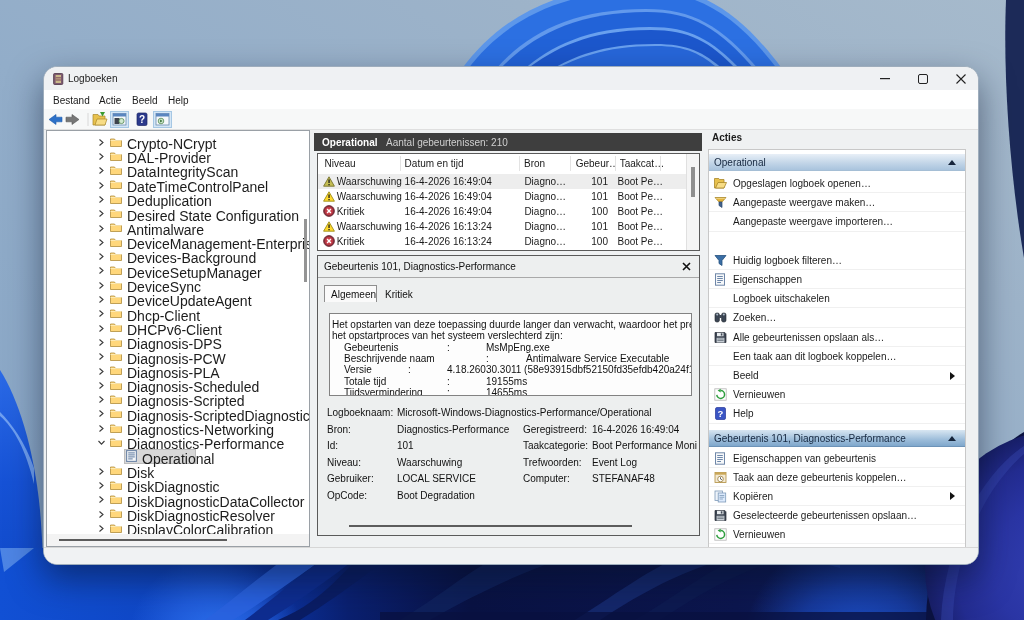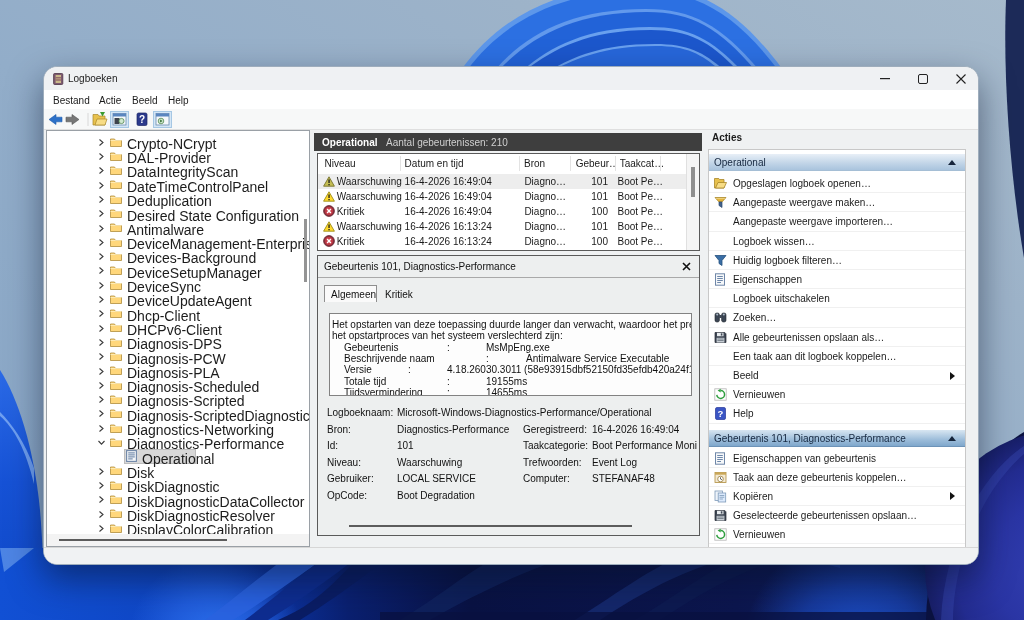--- a/index.html
+++ b/index.html
@@ -632,23 +632,20 @@
 <svg class="ic" viewBox="0 0 13 13">
               <path d="M1,1.5 L12,1.5 L8,6 L5,6 Z" fill="#e3b33c" stroke="#a07f22" stroke-width="0.7"></path>
               <path d="M5,6 L8,6 L8,11.5 L5,9.5 Z" fill="#44618a" stroke="#2d4a70" stroke-width="0.7"></path>
               <path d="M1.8,2.2 L11.2,2.2 L10.6,3 L2.4,3 Z" fill="#f2d98c"></path>
             </svg>
 <span class="txt">Aangepaste weergave maken…</span>
 </div>
 <div class="aitem" style="top:62.4px">
 <span class="txt">Aangepaste weergave importeren…</span>
 </div>
-<div class="aitem" style="top:81.6px">
-<span class="txt">Logboek wissen…</span>
-</div>
 <div class="aitem" style="top:100.8px">
 <svg class="ic" viewBox="0 0 13 13">
               <path d="M1,1.5 L12,1.5 L8,6.5 L8,11.5 L5,9.5 L5,6.5 Z" fill="#3a6ea5" stroke="#24517e" stroke-width="0.8"></path>
             </svg>
 <span class="txt">Huidig logboek filteren…</span>
 </div>
 <div class="aitem" style="top:120.0px">
 <svg class="ic" viewBox="0 0 13 13">
               <rect x="1.5" y="0.8" width="9" height="11.4" fill="#f6f8fa" stroke="#6f87a8" stroke-width="1"></rect>
               <rect x="3.2" y="3" width="5.6" height="0.9" fill="#5e7aa0"></rect>

